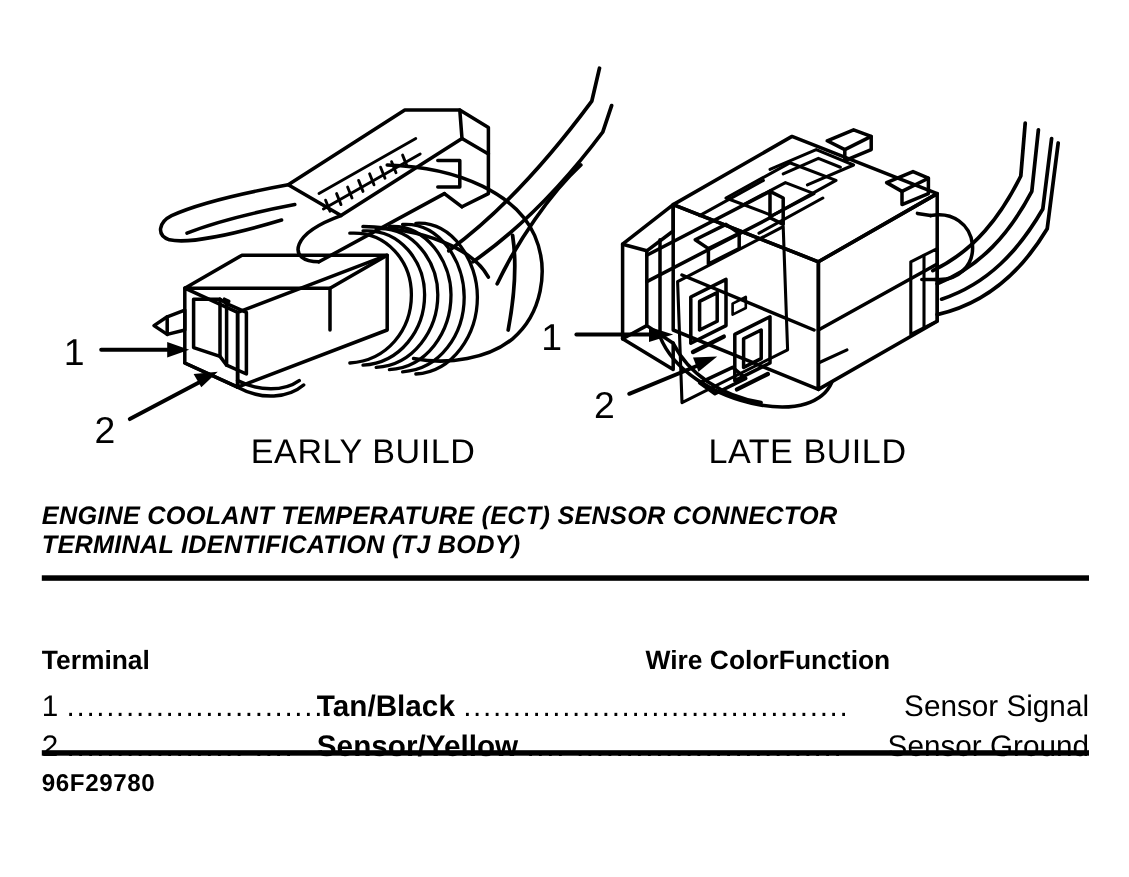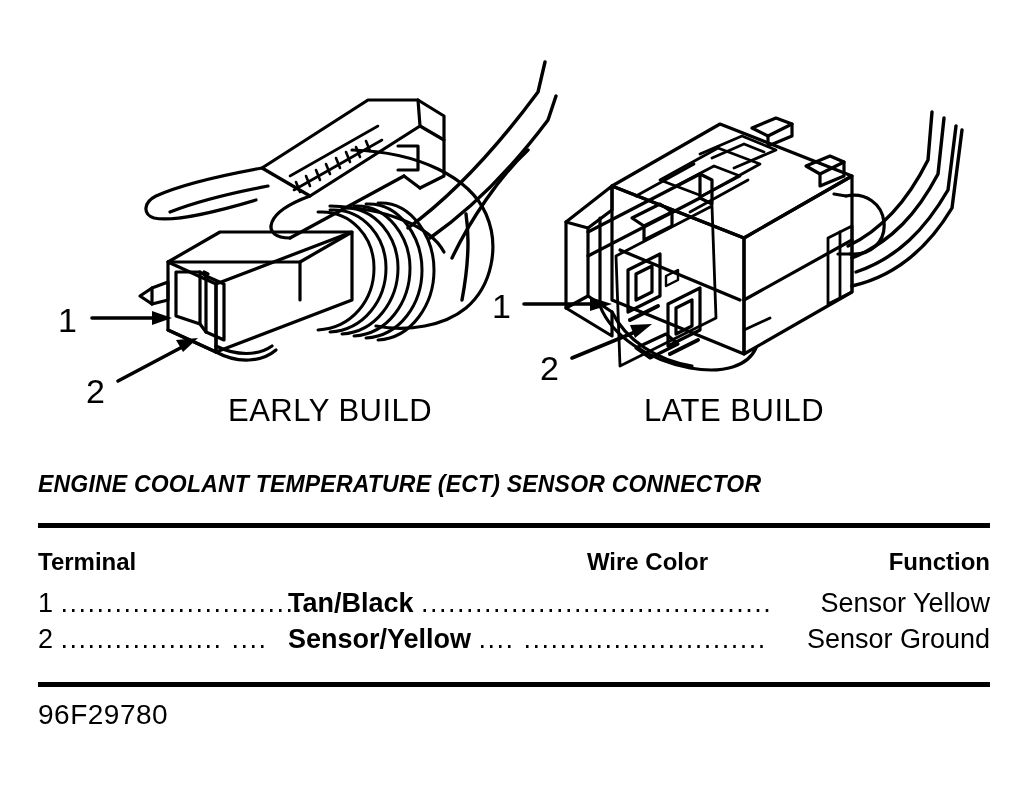--- a/index.html
+++ b/index.html
@@ -38,21 +38,21 @@
     letter-spacing: 0.5px;
     white-space: nowrap;
     color: #000;
   }
   #caption-early { left: 228px; top: 393px; }
   #caption-late  { left: 644px; top: 393px; }
 
   #title-block {
     position: absolute;
     left: 38px;
-    top: 471px;
+    top: 455px;
     width: 950px;
   }
   .title-line {
     font-family: "Liberation Sans", sans-serif;
     font-style: italic;
     font-weight: bold;
     font-size: 23px;
     line-height: 27px;
     letter-spacing: 0.2px;
     white-space: nowrap;
@@ -71,40 +71,41 @@
   #table-block {
     position: absolute;
     left: 38px;
     top: 548px;
     width: 952px;
   }
   .tbl {
     width: 952px;
     border-collapse: collapse;
     table-layout: fixed;
+    margin-top: 39px;
   }
   .tbl th, .tbl td {
     padding: 0;
     vertical-align: baseline;
     font-family: "Liberation Sans", sans-serif;
     color: #000;
   }
   .col-term { width: 250px; }
   .col-wire { width: 420px; }
   .col-func { width: 282px; }
 
   .tbl thead th {
     font-size: 24px;
     font-weight: bold;
     height: 40px;
     white-space: nowrap;
   }
   .th-term { text-align: left; }
   .th-wire { text-align: right; padding-left: 38px; }
-  .th-func { text-align: right; }
+  .th-func { text-align: left; }
 
   .tbl tbody td {
     font-size: 27px;
     font-weight: 400;
     height: 36px;
     white-space: nowrap;
   }
   .cell-term {
     text-align: left;
     position: relative;
@@ -124,22 +125,22 @@
     text-align: right;
   }
   .wire-wrap { display: inline-block; font-weight: bold; }
   .func-wrap { display: inline-block; }
 
   #figure-id {
     position: absolute;
     left: 38px;
     top: 699px;
     font-family: "Liberation Sans", sans-serif;
-    font-size: 28px;
-    font-weight: 400;
+    font-size: 22px;
+    font-weight: 700;
     letter-spacing: 0.5px;
     color: #000;
   }
 </style>
 </head>
 <body>
 
 <div id="figure-area">
   <svg id="figure-svg" viewBox="0 0 1026 440" xmlns="http://www.w3.org/2000/svg">
     <g fill="none" stroke="#000" stroke-width="3.2" stroke-linecap="round" stroke-linejoin="round">
@@ -344,20 +345,21 @@
       <text x="540" y="380">2</text>
     </g>
   </svg>
 
   <div class="build-caption" id="caption-late">LATE BUILD</div>
   <div class="build-caption" id="caption-early">EARLY BUILD</div>
 </div>
 
 <div id="title-block">
   <div class="title-line">ENGINE COOLANT TEMPERATURE (ECT) SENSOR CONNECTOR</div>
+  <div class="title-line">TERMINAL IDENTIFICATION (TJ BODY)</div>
 </div>
 
 <div class="rule" id="rule-top"></div>
 
 <div id="table-block">
   <table class="tbl">
     <colgroup>
       <col class="col-term">
       <col class="col-wire">
       <col class="col-func">
@@ -373,21 +375,21 @@
       <tr>
         <td class="cell-term">
           <span class="term-num">1</span>
           <span class="leader">............................</span>
         </td>
         <td class="cell-wire">
           <span class="wire-wrap">Tan/Black</span>
           <span class="leader">.......................................</span>
         </td>
         <td class="cell-func">
-          <span class="func-wrap">Sensor Yellow</span>
+          <span class="func-wrap">Sensor Signal</span>
         </td>
       </tr>
       <tr>
         <td class="cell-term">
           <span class="term-num">2</span>
           <span class="leader">..................  ....</span>
         </td>
         <td class="cell-wire">
           <span class="wire-wrap">Sensor/Yellow</span>
           <span class="leader">....  ...........................</span>

